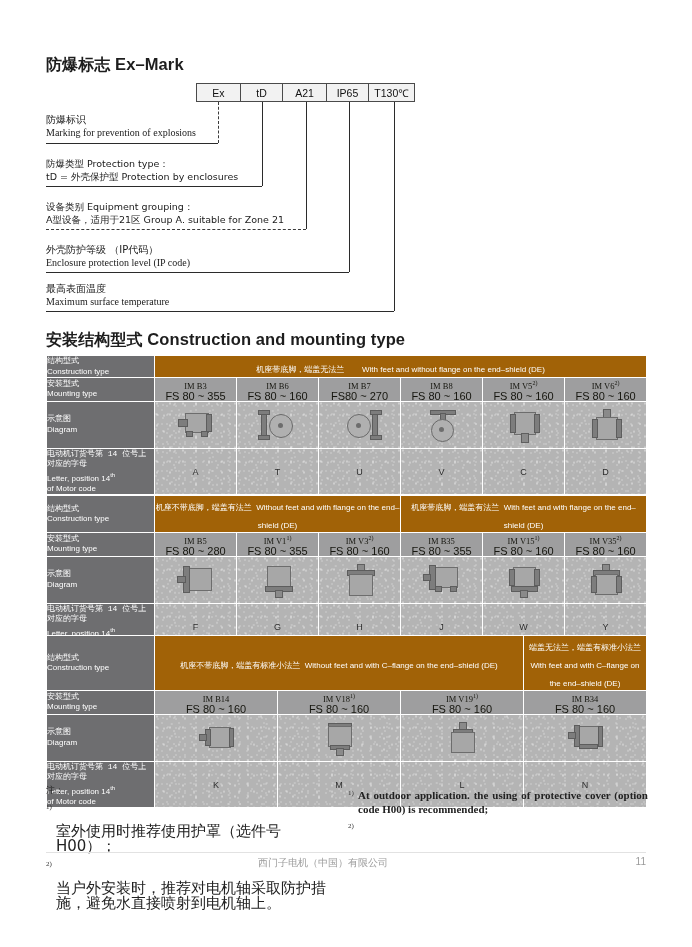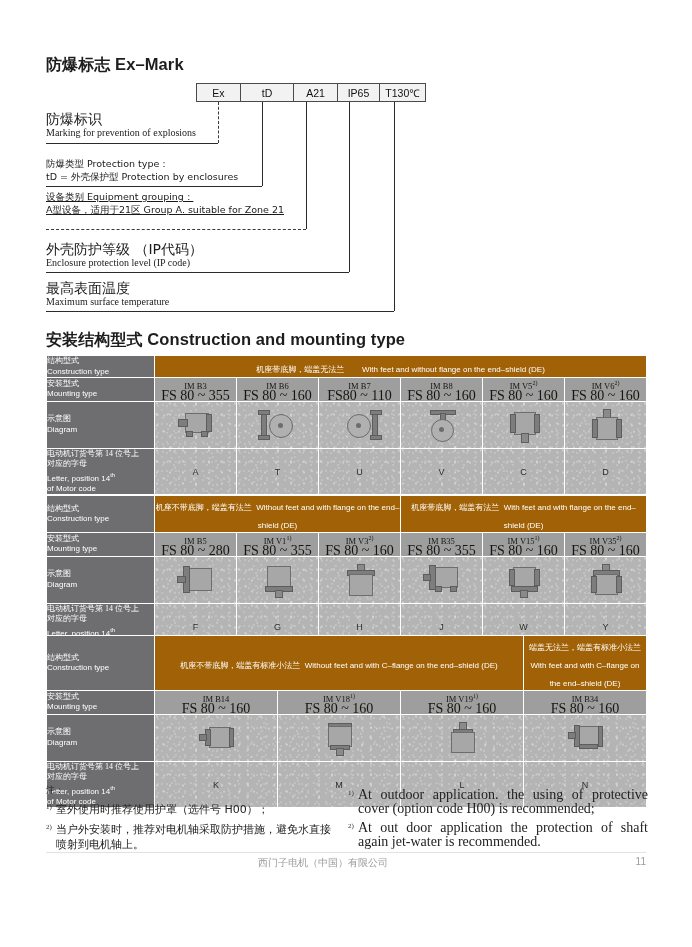--- a/index.html
+++ b/index.html
@@ -13,58 +13,58 @@
              letter-spacing:0.1px;white-space:nowrap;}
   .sec-title .cn{font-family:"DejaVu Sans",sans-serif;font-size:16px;}
   .sec-title .en{font-family:"Liberation Sans",sans-serif;font-size:16.5px;}
 
   
   .exmark-boxes{position:absolute;left:196px;top:83px;display:flex;}
   .exbox{height:19px;line-height:19px;text-align:center;font-size:10.5px;
          border:1px solid #4a4a4a;background:#f2f2f2;color:#111;
          margin-right:-1px;box-sizing:border-box;font-family:"Liberation Sans",sans-serif;}
   .exbox.w1{width:45px;}
-  .exbox.w2{width:54px;}
+  .exbox.w2{width:43px;}
   .exbox.w3{width:45px;}
   .exbox.w4{width:43px;}
   .exbox.w5{width:47px;}
 
   
   .vline{position:absolute;width:1px;background:#2b2b2b;}
   .hline{position:absolute;height:1px;background:#2b2b2b;}
   .vline.dash{background:none;border-left:1px dashed #3a3a3a;width:0;}
   .hline.dash{background:none;border-top:1px dashed #3a3a3a;height:0;}
 
   
   .legend{position:absolute;left:46px;}
-  .legend .l-cn{font-family:"DejaVu Sans",sans-serif;font-size:14px;color:#1a1a1a;
+  .legend .l-cn{font-family:"DejaVu Sans",sans-serif;font-size:10px;color:#1a1a1a;
                 line-height:13px;white-space:nowrap;}
   .legend .l-en{font-family:"Liberation Serif",serif;font-size:10px;color:#1a1a1a;
                 line-height:13px;white-space:nowrap;}
   .legend .mix{font-family:"DejaVu Sans",sans-serif;font-size:9.5px;line-height:13px;white-space:nowrap;}
 
   
   .tbl{position:absolute;left:46px;width:600px;border-collapse:collapse;
        table-layout:fixed;}
   .tbl td{border:1px solid #ffffff;padding:0;vertical-align:middle;}
 
   .hcell{background:#6e6e70;color:#ffffff;padding:4px 6px;box-sizing:border-box;}
-  .hcell .cn{font-family:Liberation Serif, serif;font-size:8px;line-height:10.5px;display:block;}
+  .hcell .cn{font-family:Liberation Mono, monospace;font-size:8px;line-height:10.5px;display:block;}
   .hcell .en{font-family:"Liberation Sans",sans-serif;font-size:8px;line-height:10.5px;display:block;}
 
   .ctype{background:#a16207;color:#fff;text-align:center;padding:4px 6px;box-sizing:border-box;}
   .ctype .cn{font-family:"DejaVu Sans",sans-serif;font-size:8px;line-height:11px;}
   .ctype .en{font-family:"Liberation Sans",sans-serif;font-size:8px;line-height:11px;}
   .ctype .inline-cn{font-family:"DejaVu Sans",sans-serif;font-size:8px;}
   .ctype .inline-en{font-family:"Liberation Sans",sans-serif;font-size:8px;}
 
   .mcell{background:#9e9e9f;color:#16160f;text-align:center;padding:3px 2px;
          box-sizing:border-box;}
   .mcell .m1{font-family:"Liberation Serif",serif;font-size:8.5px;line-height:10px;display:block;}
-  .mcell .m2{font-family:Liberation Serif, serif;font-size:14px;line-height:10px;display:block;}
+  .mcell .m2{font-family:Liberation Sans, sans-serif;font-size:11px;line-height:10px;display:block;}
   .mcell sup{font-size:6px;vertical-align:super;}
 
   
   .noise{
     background-color:#b4b4b4;
     background-image:
       radial-gradient(circle at 12% 18%, #e8e8e8 0.6px, transparent 0.7px),
       radial-gradient(circle at 38% 62%, #e3e3e3 0.6px, transparent 0.7px),
       radial-gradient(circle at 67% 28%, #ededed 0.6px, transparent 0.7px),
       radial-gradient(circle at 85% 78%, #e0e0e0 0.6px, transparent 0.7px),
@@ -92,24 +92,24 @@
 
   
   .notes{position:absolute;}
   .notes .nt-title{font-family:"DejaVu Sans",sans-serif;font-size:9px;color:#222;
                    line-height:14px;}
   .notes .nt-title-en{font-family:"Liberation Serif",serif;font-size:9px;color:#222;
                       line-height:14px;}
   .nt-row{display:flex;margin-top:5px;}
   .nt-mark{font-family:"Liberation Serif",serif;font-size:7px;color:#333;
            width:10px;flex:0 0 10px;padding-top:1px;}
-  .nt-txt-cn{font-family:"DejaVu Sans",sans-serif;font-size:11px;color:#222;
-             line-height:15px;}
-  .nt-txt-en{font-family:"Liberation Serif",serif;font-size:14px;color:#222;
-             line-height:14px;text-align:justify;}
+  .nt-txt-cn{font-family:"DejaVu Sans",sans-serif;font-size:15px;color:#222;
+             line-height:15px;margin-top:22px;}
+  .nt-txt-en{font-family:"Liberation Serif",serif;font-size:11px;color:#222;
+             line-height:14px;text-align:justify;font-weight:bold;}
 
   
   .footer-rule{position:absolute;left:46px;top:852px;width:600px;height:1px;background:#e2e2e2;}
   .footer-txt{position:absolute;top:856px;font-family:"DejaVu Sans",sans-serif;
               font-size:10px;color:#9b9b9b;}
   .footer-page{position:absolute;top:856px;right:46px;font-family:"Liberation Sans",sans-serif;
                font-size:10px;color:#9b9b9b;}
 </style>
 </head>
 <body>
@@ -147,21 +147,21 @@
   <div class="legend" style="top:113px;">
     <div class="l-cn">防爆标识</div>
     <div class="l-en">Marking for prevention of explosions</div>
   </div>
 
   <div class="legend" style="top:157px;">
     <div class="mix">防爆类型 Protection type：</div>
     <div class="mix">tD = 外壳保护型 Protection by enclosures</div>
   </div>
 
-  <div class="legend" style="top:190px;text-decoration:underline;">
+  <div class="legend" style="top:200px;">
     <div class="mix">设备类别 Equipment grouping：</div>
     <div class="mix">A型设备，适用于21区 Group A. suitable for Zone 21</div>
   </div>
 
   <div class="legend" style="top:243px;">
     <div class="l-cn">外壳防护等级 （IP代码）</div>
     <div class="l-en">Enclosure protection level (IP code)</div>
   </div>
 
   <div class="legend" style="top:282px;">
@@ -204,21 +204,21 @@
       <td class="mcell">
         <span class="m1"><span>IM B3</span><sup></sup></span>
         <span class="m2">FS 80 ~ 355</span>
       </td>
       <td class="mcell">
         <span class="m1"><span>IM B6</span><sup></sup></span>
         <span class="m2">FS 80 ~ 160</span>
       </td>
       <td class="mcell">
         <span class="m1"><span>IM B7</span><sup></sup></span>
-        <span class="m2">FS80 ~ 110</span>
+        <span class="m2">FS80 ~ 270</span>
       </td>
       <td class="mcell">
         <span class="m1"><span>IM B8</span><sup></sup></span>
         <span class="m2">FS 80 ~ 160</span>
       </td>
       <td class="mcell">
         <span class="m1"><span>IM V5</span><sup>2)</sup></span>
         <span class="m2">FS 80 ~ 160</span>
       </td>
       <td class="mcell">
@@ -568,21 +568,20 @@
     </div>
   </div>
 
   <div class="notes" style="left:348px;top:783px;width:300px;">
     <div class="nt-row">
       <div class="nt-mark">1)</div>
       <div class="nt-txt-en">At outdoor application. the using of protective cover (option code H00) is recommended;</div>
     </div>
     <div class="nt-row">
       <div class="nt-mark">2)</div>
-      <div class="nt-txt-en">At out door application the protection of shaft again jet-water is recommended.</div>
     </div>
   </div>
 
   <div class="footer-rule"></div>
   <div class="footer-txt" style="left:258px;">西门子电机（中国）有限公司</div>
   <div class="footer-page">11</div>
 
 </div>
 
 </body></html>

